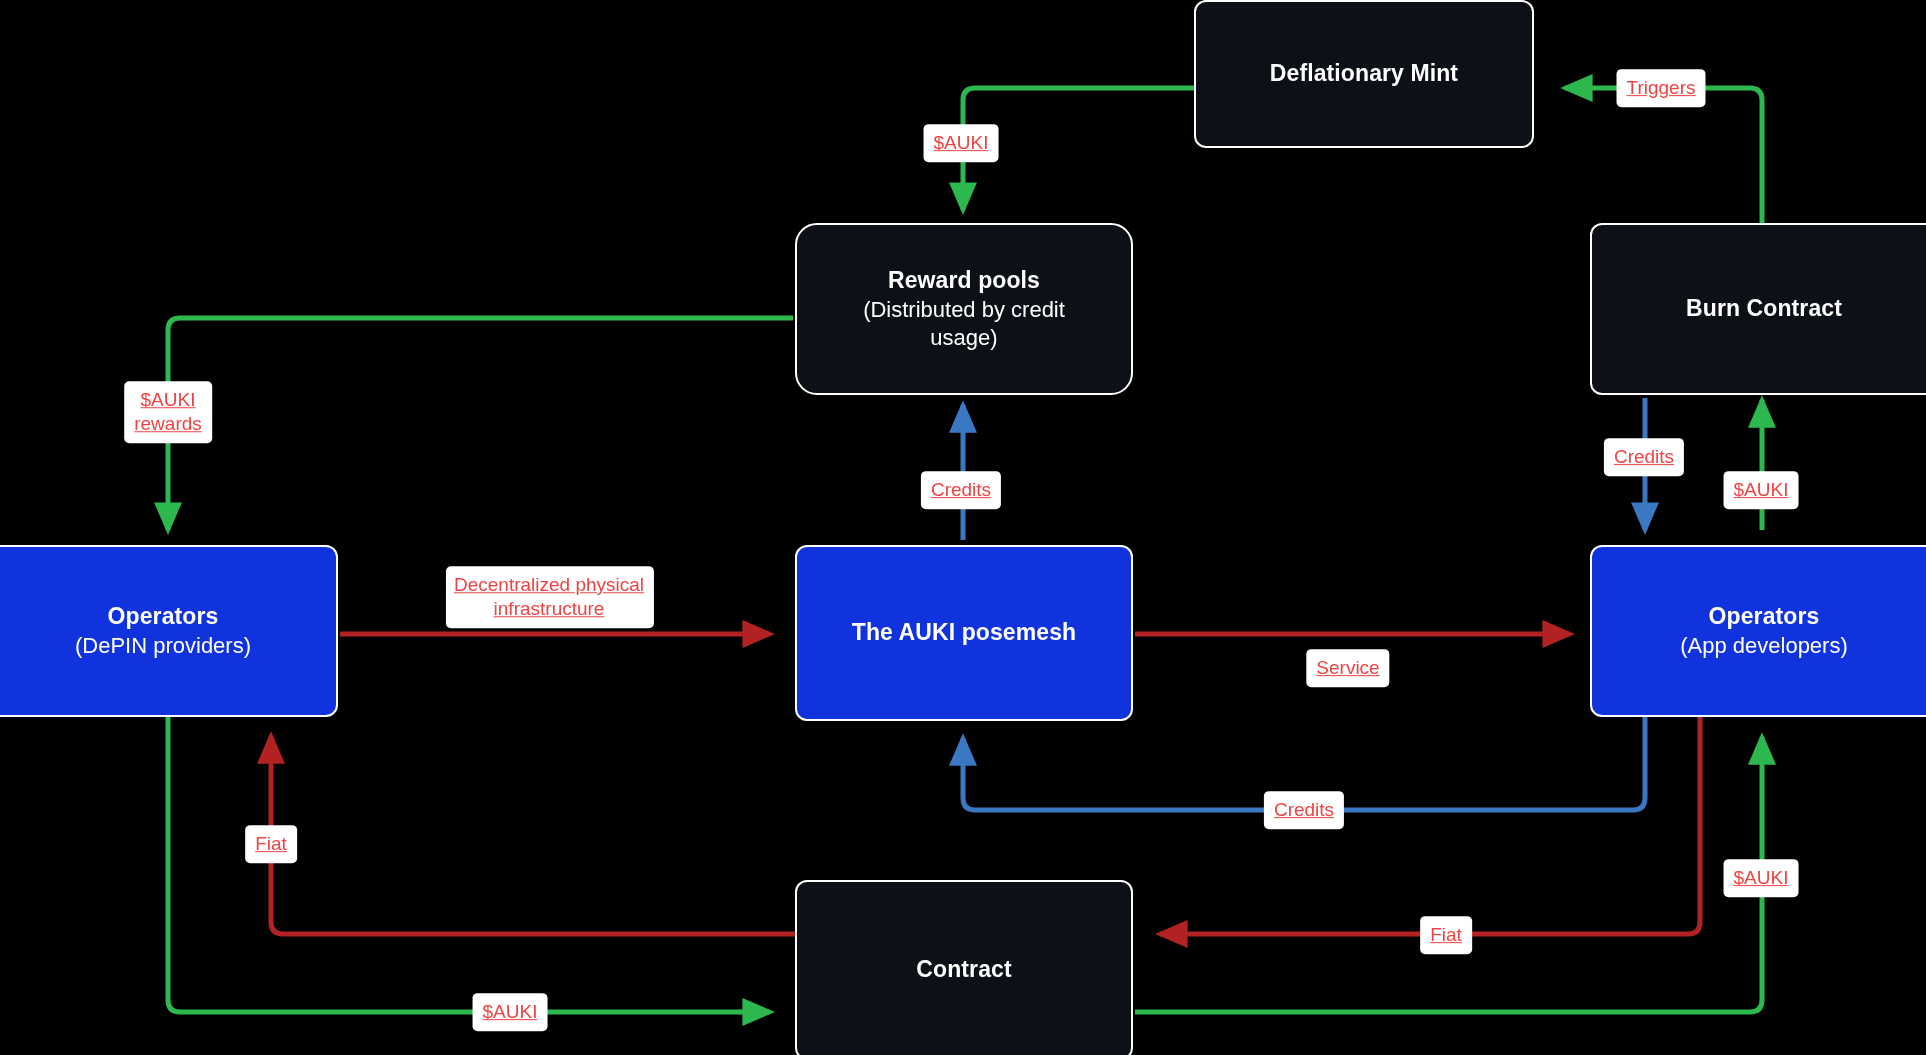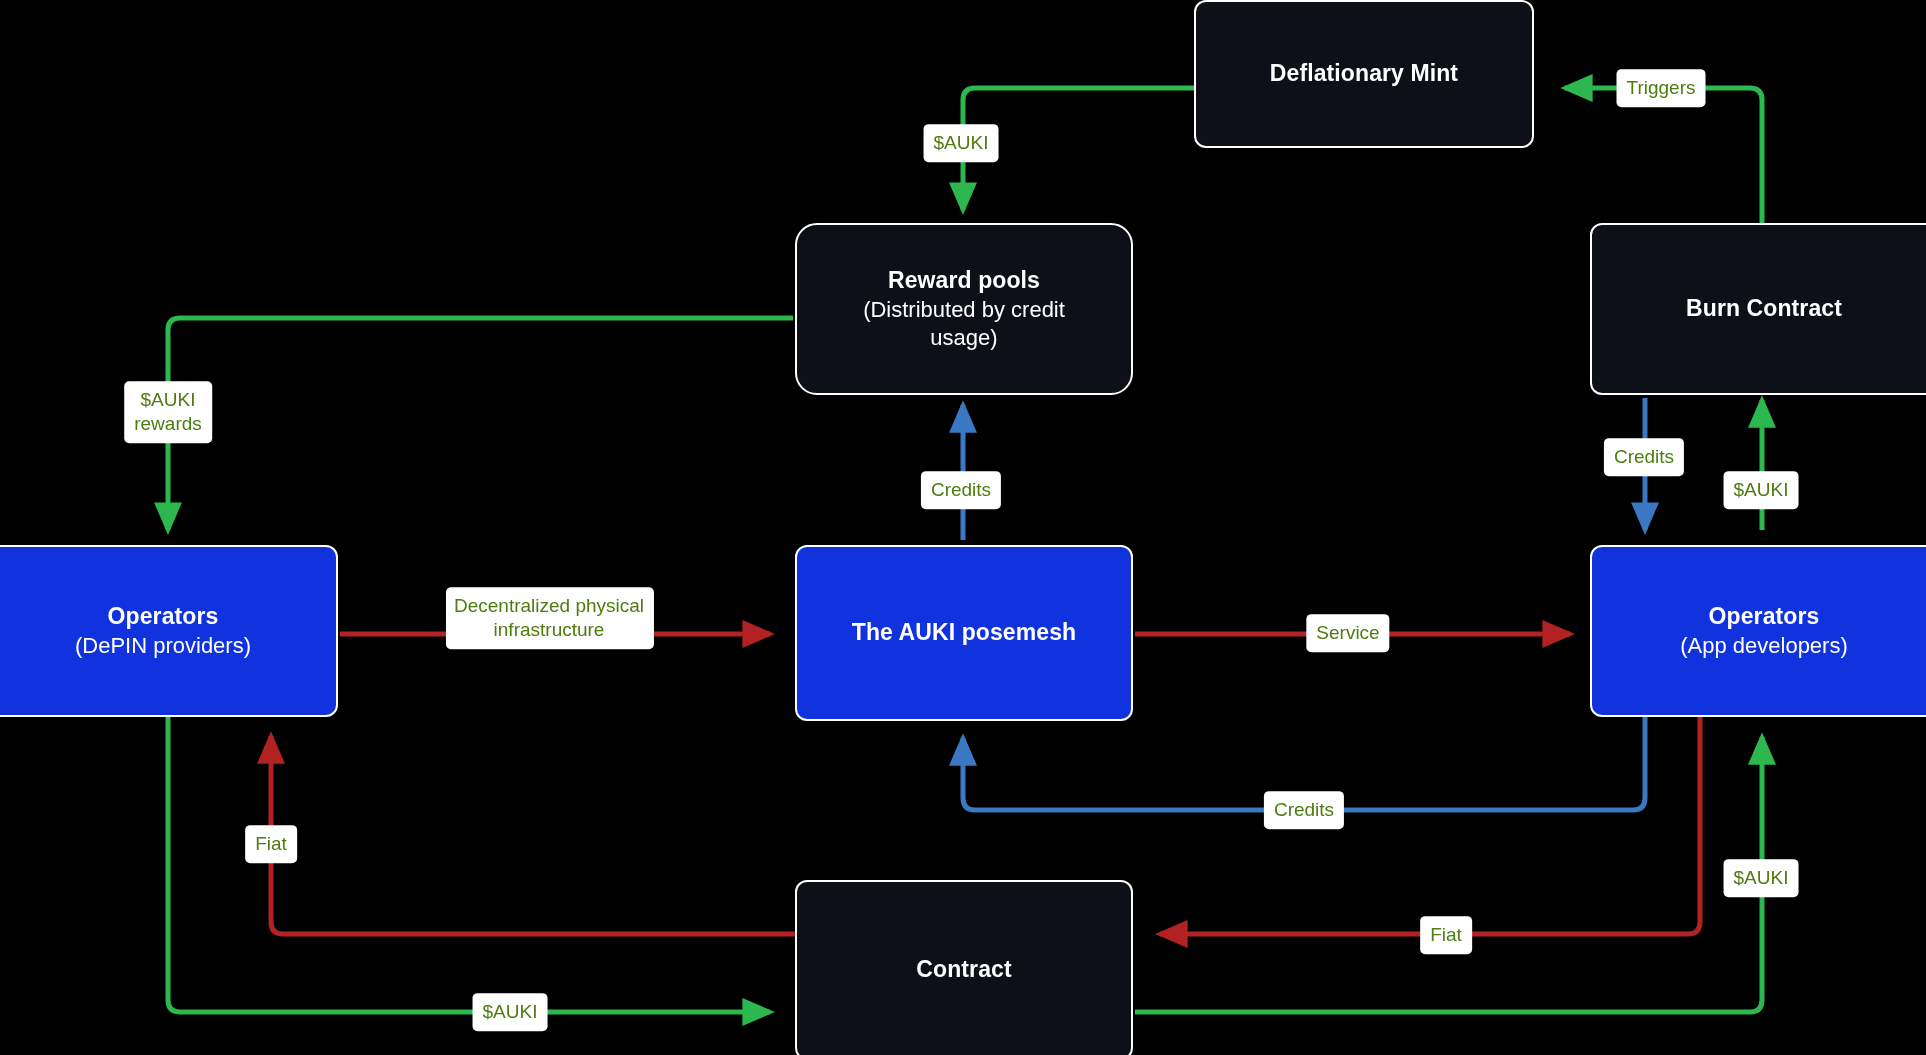--- a/index.html
+++ b/index.html
@@ -58,32 +58,33 @@
   }
   .node .multi {
     font-weight: normal;
     font-size: 22px;
     line-height: 1.28;
   }
   .edge-label {
     position: absolute;
     box-sizing: border-box;
     background: #ffffff;
-    color: #4d7c0f;
+    color: #ef4444;
     border-radius: 5px;
     font-size: 19px;
     line-height: 1.25;
     display: flex;
     align-items: center;
     justify-content: center;
     text-align: center;
     padding: 7px 10px;
     white-space: pre-line;
     z-index: 5;
     transform: translate(-50%, -50%);
+    text-decoration: underline;
   }
 </style>
 </head>
 <body>
 
 <div id="canvas">
 
   <svg id="svg-layer" viewBox="0 0 1926 1055" xmlns="http://www.w3.org/2000/svg">
     <defs>
       <marker id="arrow-green" viewBox="0 0 10 10" refX="8.5" refY="5" markerWidth="6.5" markerHeight="6.5" orient="auto-start-reverse">
@@ -166,24 +167,24 @@
 
   <div class="edge-label" style="left:168px; top:412px;">$AUKI
 rewards</div>
 
   <div class="edge-label" style="left:961px; top:490px;">Credits</div>
 
   <div class="edge-label" style="left:1644px; top:457px;">Credits</div>
 
   <div class="edge-label" style="left:1761px; top:490px;">$AUKI</div>
 
-  <div class="edge-label" style="left:550px; top:618px;padding-left:8px;">Decentralized physical
+  <div class="edge-label" style="left:550px; top:597px;padding-left:8px;">Decentralized physical
 infrastructure</div>
 
-  <div class="edge-label" style="left:1348px; top:633px;">Service</div>
+  <div class="edge-label" style="left:1348px; top:668px;">Service</div>
 
   <div class="edge-label" style="left:1304px; top:810px;">Credits</div>
 
   <div class="edge-label" style="left:271px; top:844px;">Fiat</div>
 
   <div class="edge-label" style="left:1446px; top:935px;">Fiat</div>
 
   <div class="edge-label" style="left:510px; top:1012px;">$AUKI</div>
 
   <div class="edge-label" style="left:1761px; top:878px;">$AUKI</div>

